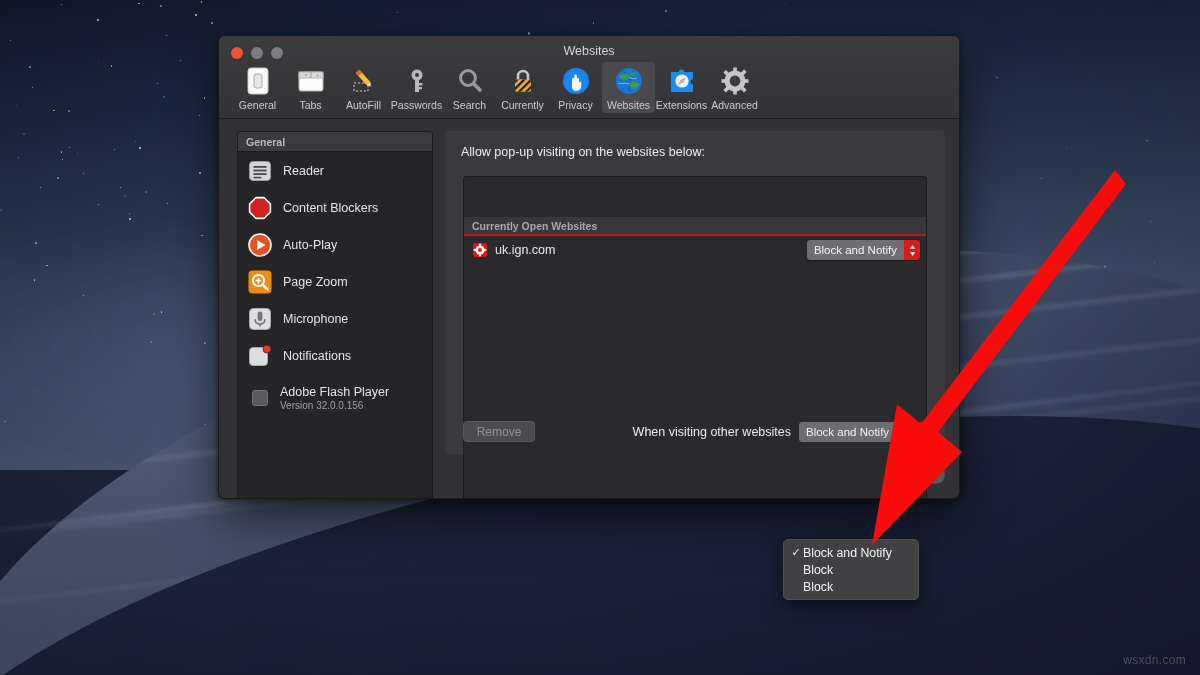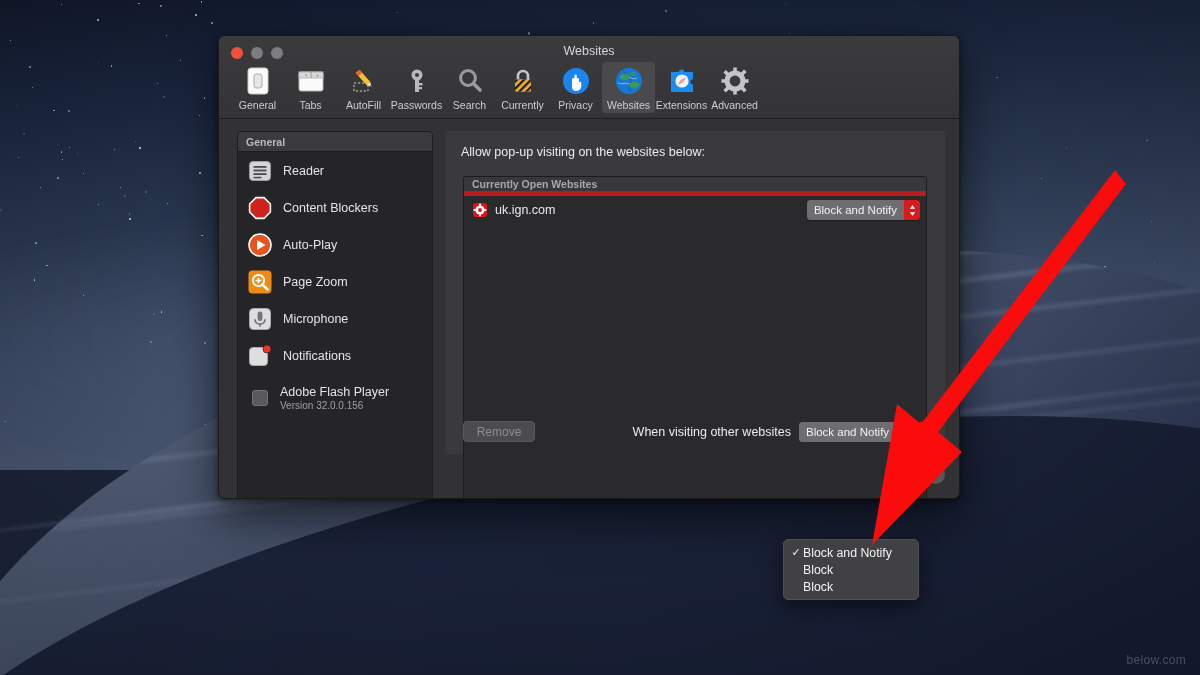--- a/index.html
+++ b/index.html
@@ -153,23 +153,23 @@
   .panel-head {
     font-size:12.5px; color:#ececee; margin-bottom:11px; font-weight:400;
   }
   .listbox {
     position:absolute; left:18px; right:18px; top:45px; height:360px;
     background:#2a2a2c;
     border:1px solid #1c1c1e; border-radius:3px;
     overflow:hidden;
   }
   .list-grouphdr {
-    height:19px; background:#38383a; border-bottom:5px solid #b91c1c;
+    height:19px; background:#38383a; border-bottom:2px solid #b91c1c;
     display:flex; align-items:center; padding-left:8px;
-    font-size:10.5px; font-weight:bold; color:#a9a9ad;
+    font-size:10.5px; font-weight:bold; color:#a9a9ad;margin-top:40px;
   }
   .list-row {
     height:28px; display:flex; align-items:center; padding:0 6px 0 9px;
     justify-content:space-between;
   }
   .site-left { display:flex; align-items:flex-end; gap:8px; }
   .favicon {
     width:14px; height:14px; border-radius:2.5px; background:#e0121b;
     display:flex; align-items:center; justify-content:center; flex:0 0 14px;
   }
@@ -681,13 +681,13 @@
     <div class="menu-item">
       <span class="menu-check"></span>
       <span class="menu-lbl">Block</span>
     </div>
   </div>
 
 <svg id="red-arrow" viewBox="0 0 1200 675">
   <polygon points="1115,170 1126,184 938,432 962,452 872,545 897,404 921,424" fill="#FB0B0B"></polygon>
 </svg>
 
-<div class="watermark">below.com</div>
+<div class="watermark">wsxdn.com</div>
 
 </body></html>

